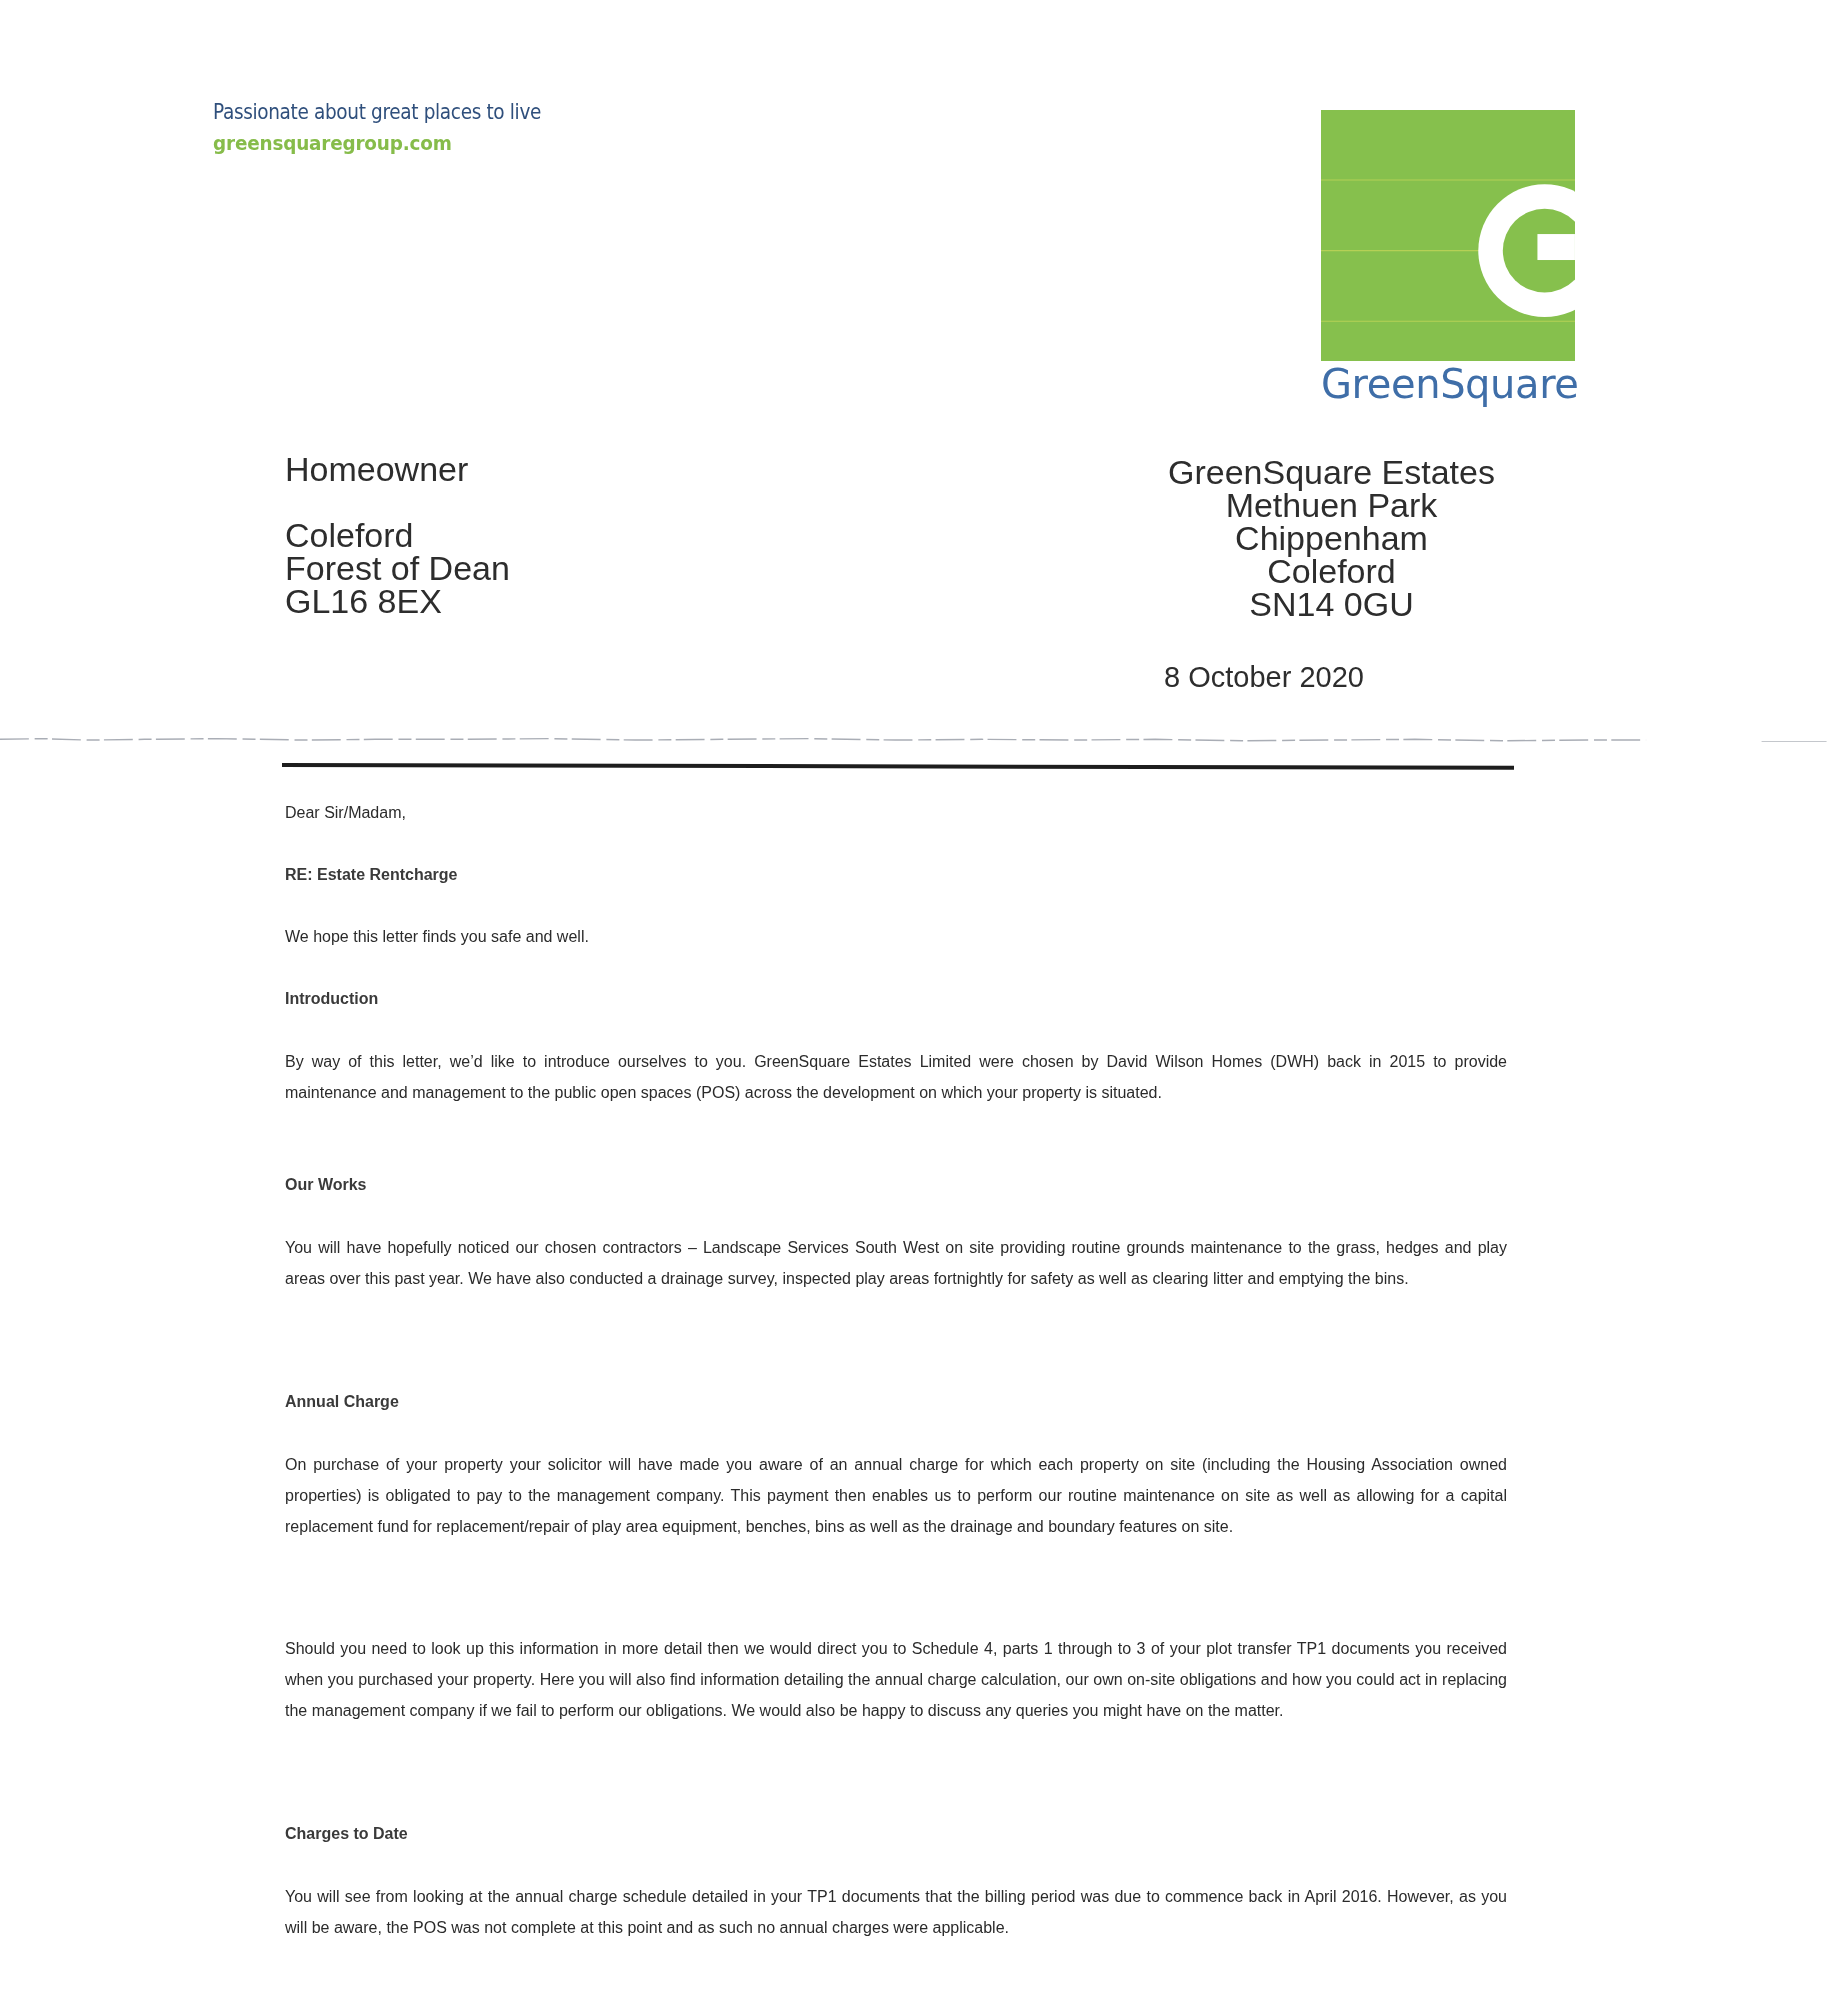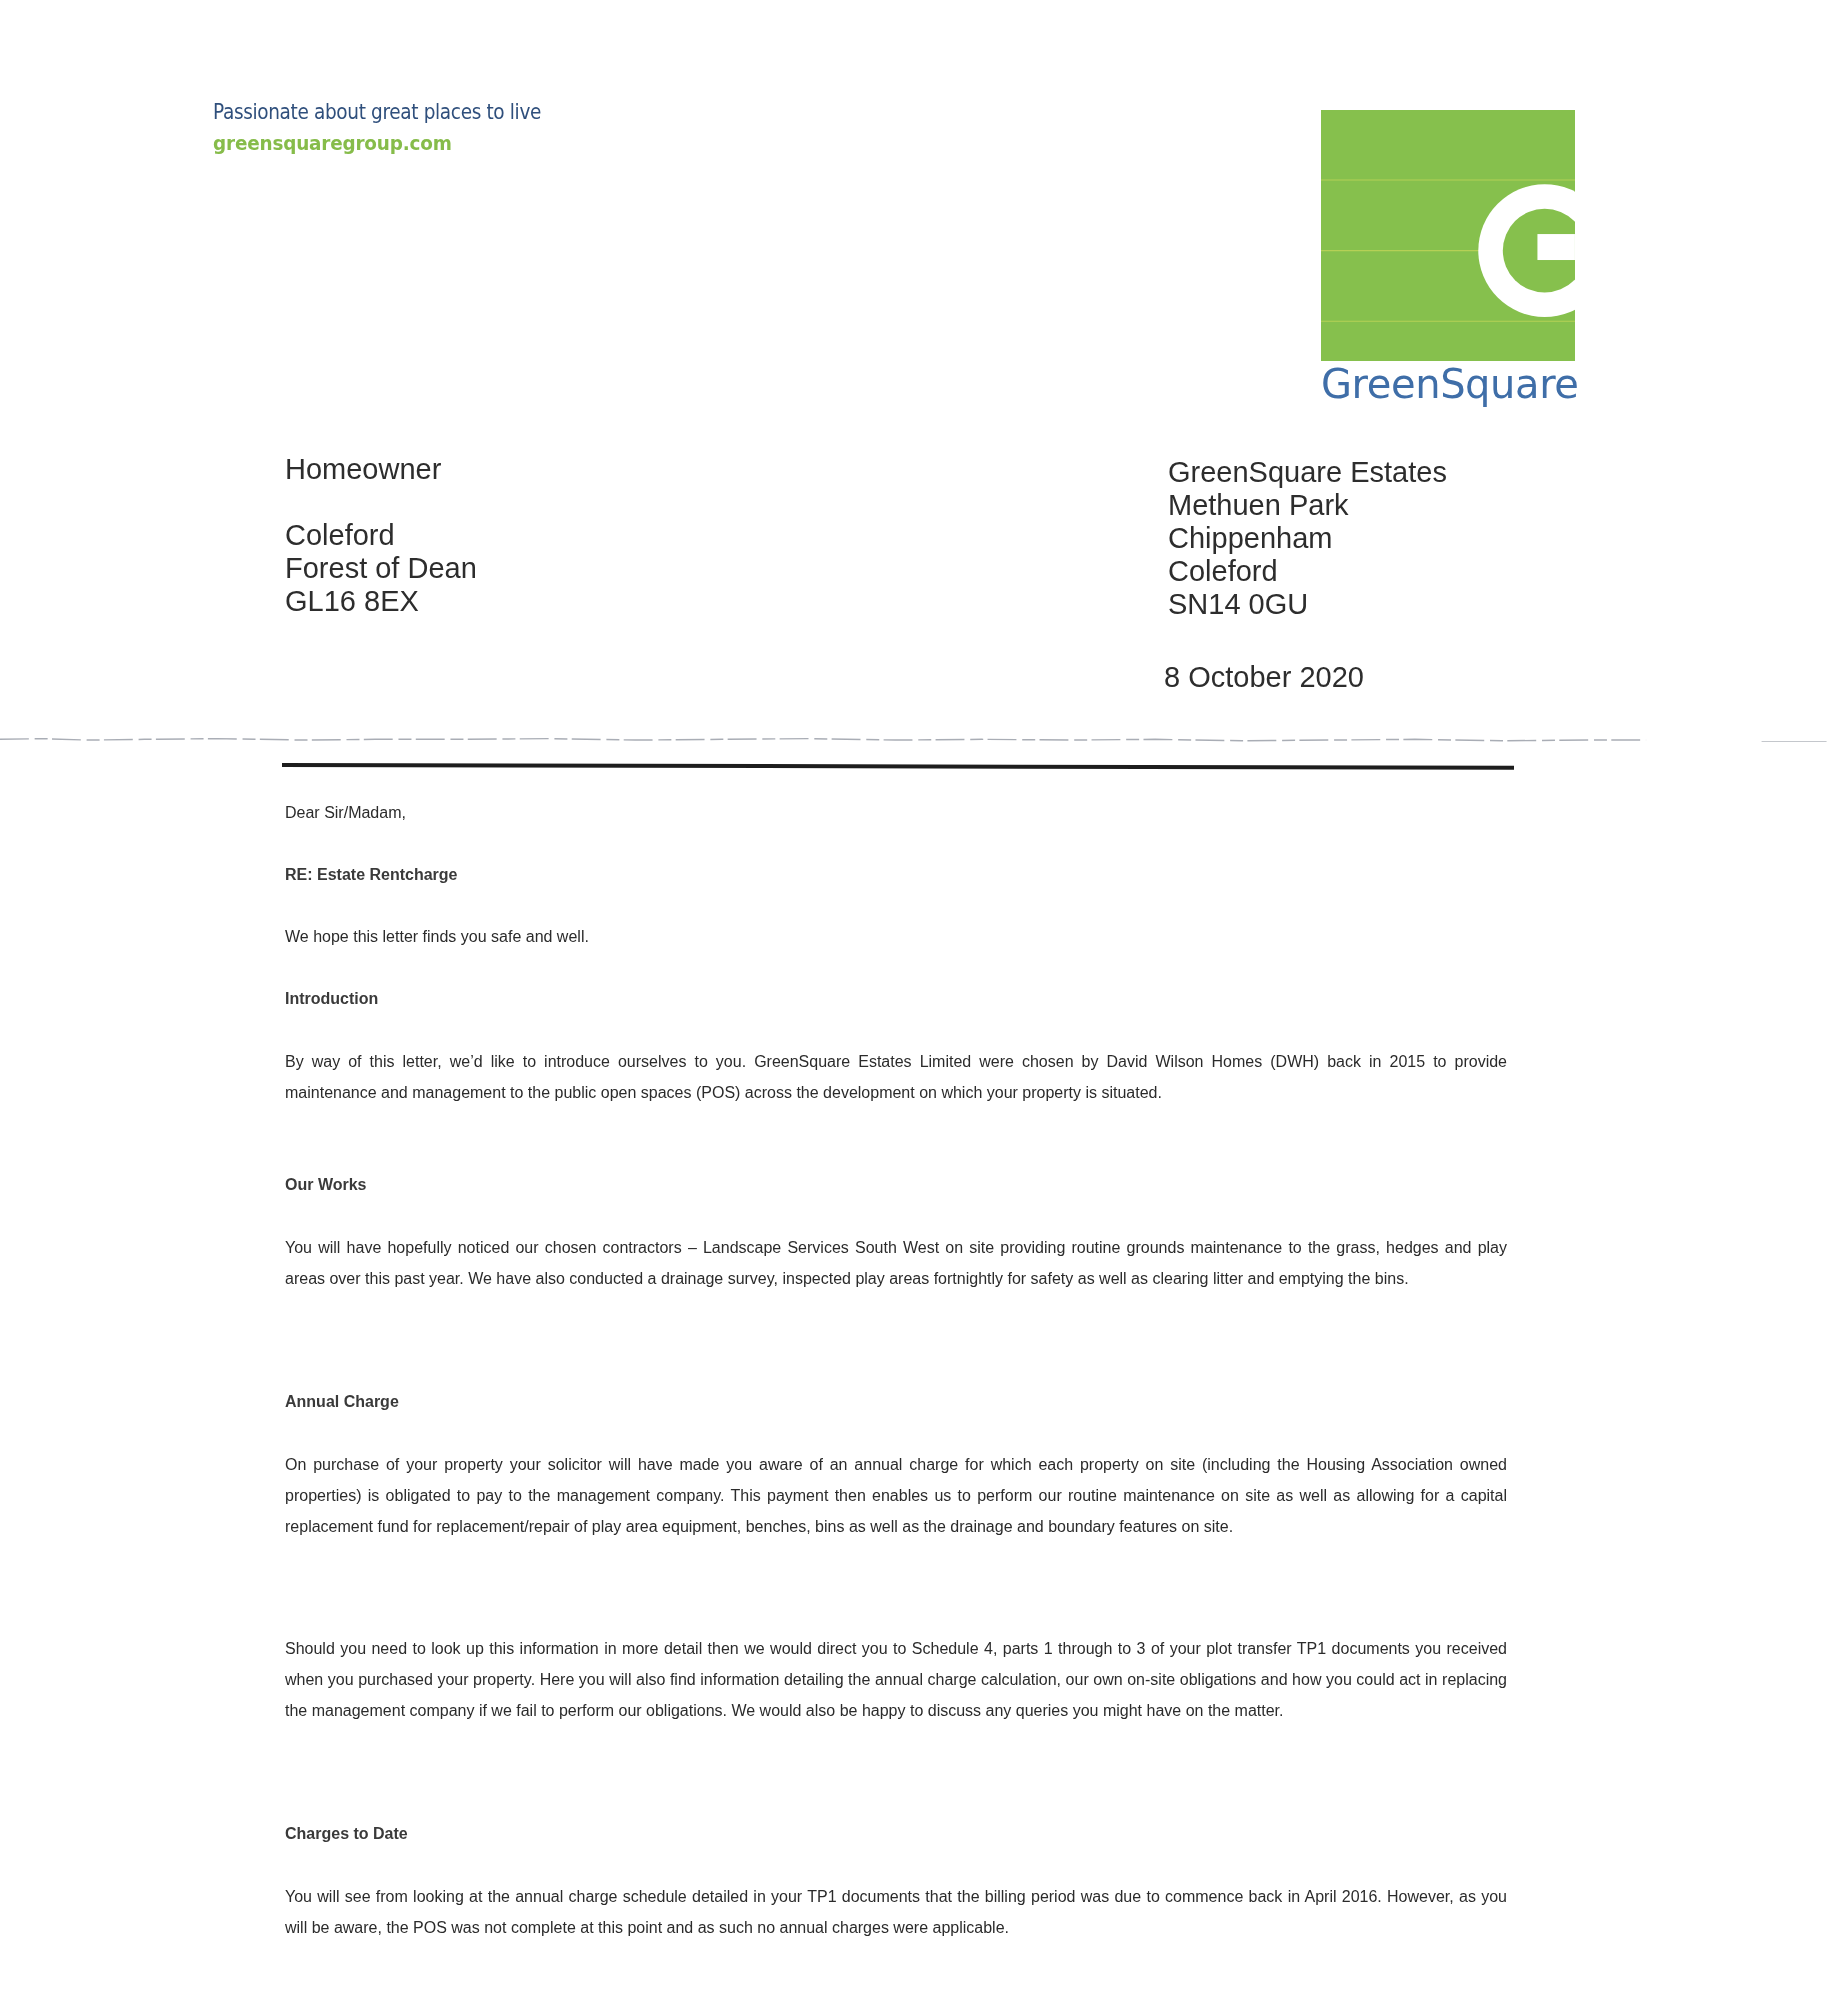--- a/index.html
+++ b/index.html
@@ -21,24 +21,24 @@
   .logo-square {
     left: 1321px; top: 110px; width: 254px; height: 251px; background: #86c04d;
     overflow: hidden;
   }
   .logo-square svg { display: block; }
   .wordmark {
     left: 1321px; top: 361px; width: 254px; text-align: center;
     font-family: "DejaVu Sans", sans-serif; font-weight: normal; font-size: 40px;
     color: #3f6ea8; letter-spacing: -0.4px;
   }
-  .addr { font-size: 29px; line-height: 33px; color: #2d2d2d; }
+  .addr { font-size: 34px; line-height: 33px; color: #2d2d2d; }
   .recipient { left: 285px; top: 453px; }
   .recipient .gap { height: 33px; }
-  .sender { left: 1168px; top: 456px; }
+  .sender { left: 1168px; top: 456px; text-align: center; }
   .date { left: 1164px; top: 661px; font-size: 29px; color: #2d2d2d; }
   .crease {
     left: 0; top: 735px; width: 1841px; height: 8.7px;
   }
   .rule {
     left: 282px; top: 763px; width: 1232px; height: 3.6px; background: #1d1d1d;
     transform: rotate(0.13deg); transform-origin: left center;
   }
   .body-text {
     left: 285px; width: 1222px; font-size: 16px; line-height: 31px;

